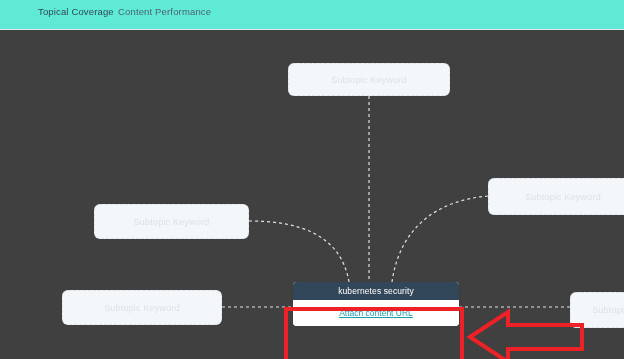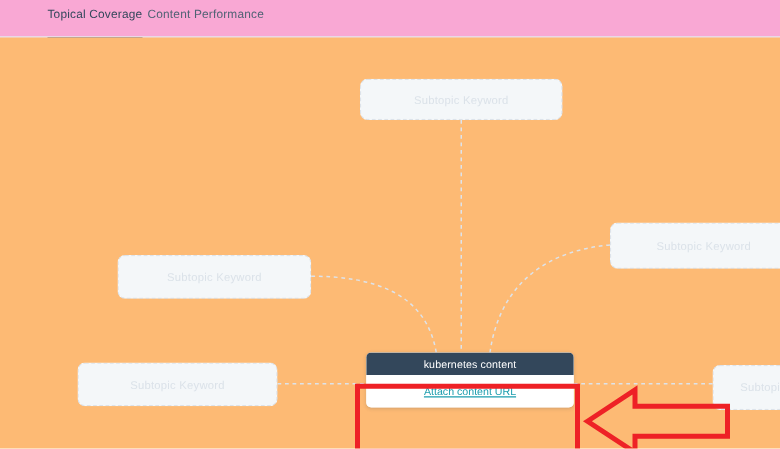--- a/index.html
+++ b/index.html
@@ -20,21 +20,21 @@
     overflow: hidden;
     background: #ffffff;
   }
 
   
   .tabbar {
     position: absolute;
     left: 0; top: 0;
     width: 624px;
     height: 30px;
-    background: #f9a8d4;
+    background: #5eead4;
     border-bottom: 1px solid #e3e8ee;
     box-sizing: border-box;
   }
   .tab {
     position: absolute;
     top: 6px;
     font-size: 9.5px;
     color: #33475b;
     letter-spacing: 0.15px;
     white-space: nowrap;
@@ -47,21 +47,21 @@
   }
   #tab-topical { left: 38px; }
   #tab-content { left: 118px; color: #506274; }
 
   
   .canvas {
     position: absolute;
     left: 0; top: 30px;
     width: 624px;
     height: 329px;
-    background: #fdba74;
+    background: #404040;
     overflow: hidden;
   }
   .edges {
     position: absolute;
     left: 0; top: 0;
     width: 624px;
     height: 329px;
   }
 
   
@@ -188,21 +188,21 @@
     </div>
     <div class="subtopic" id="subtopic-bottom-left">
       <span>Subtopic Keyword</span>
     </div>
     <div class="subtopic" id="subtopic-bottom-right">
       <span>Subtopic Keyword</span>
     </div>
 
     <div class="node-card">
       <div class="node-header">
-        <span>kubernetes content</span>
+        <span>kubernetes security</span>
       </div>
       <div class="node-body">
         <a>Attach content URL</a>
       </div>
     </div>
 
     <div class="annot-rect"></div>
 
     <svg class="annot-arrow" viewBox="0 0 120 62">
       <polygon points="4,31 42,6 42,19 116,19 116,43 42,43 42,56" fill="none" stroke="#ee2126" stroke-width="4" stroke-linejoin="miter"></polygon>

